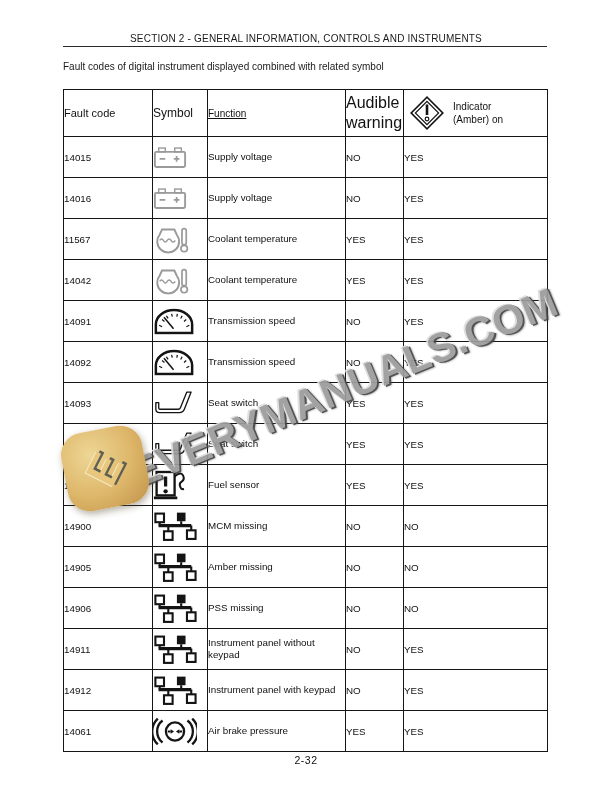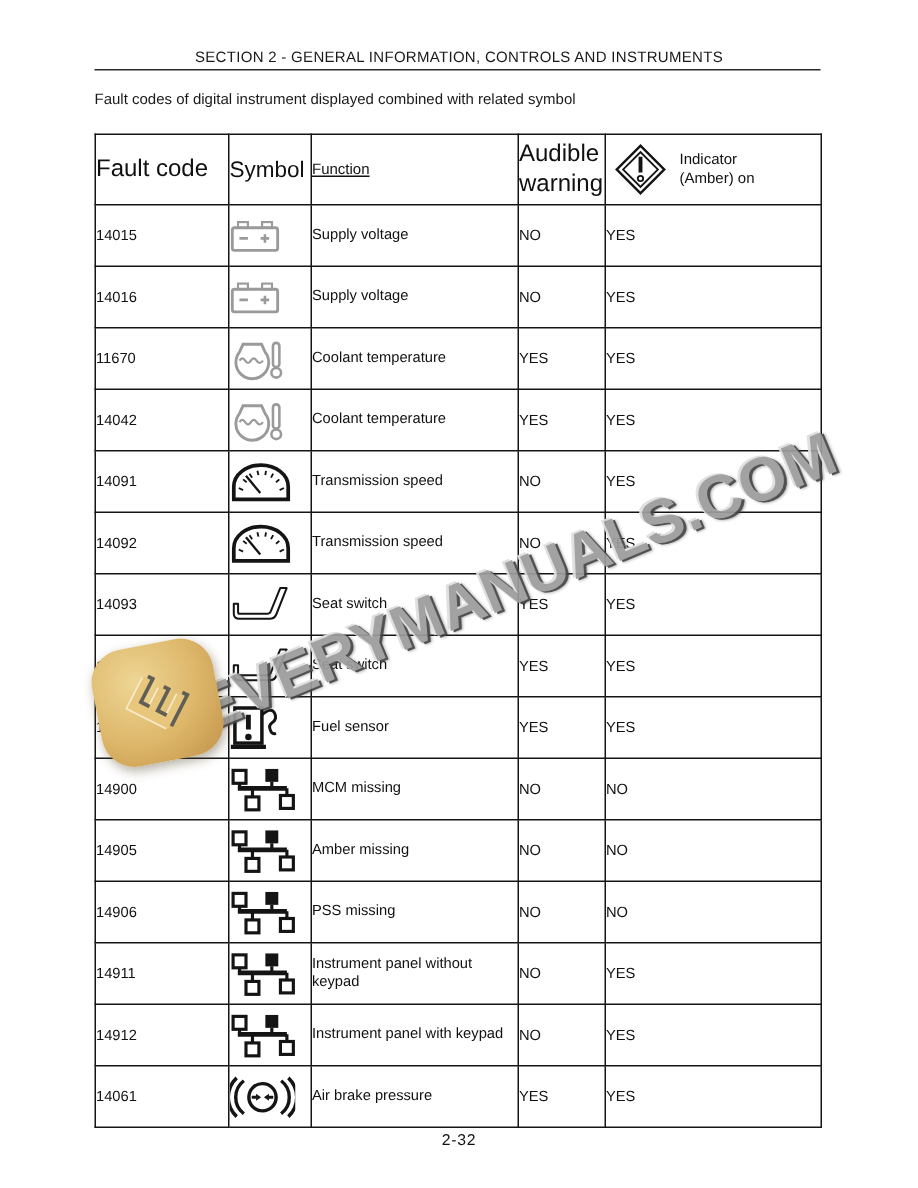--- a/index.html
+++ b/index.html
@@ -35,22 +35,22 @@
   }
   .fault-table th{height:46px;}
   .fault-table td{height:40px;}
   col.w-code{width:89px;} col.w-sym{width:55px;} col.w-fn{width:138px;}
   col.w-aud{width:58px;} col.w-ind{width:144px;}
   .c-code{padding-left:8px;}
   .c-sym{text-align:center;vertical-align:middle;}
   .c-fn{padding-left:4px;padding-right:2px;line-height:1.25;}
   .c-aud{text-align:center;}
   .c-ind{padding-left:4px;}
-  .h-code{padding-left:8px;font-size:16px;}
-  .h-sym{text-align:center;font-size:15px;}
+  .h-code{padding-left:8px;font-size:11px;}
+  .h-sym{text-align:center;font-size:12px;}
   .h-fn{padding-left:4px;font-size:10px;text-decoration:underline;}
   .h-aud{text-align:center;font-size:16px;line-height:1.25;}
   .h-aud span{display:inline-block;width:50px;}
   .h-ind{font-size:10px;}
   .h-ind-inner{display:flex;align-items:center;gap:8px;padding-left:5px;}
   .h-ind-label{width:54px;line-height:1.3;}
   .icon{display:inline-block;vertical-align:middle;}
   .icon-gray{color:#9a9a9a;}
   .icon-black{color:#141414;}
   .page-number{
@@ -210,21 +210,21 @@
     <tr>
       <td class="c-code">14016</td>
       <td class="c-sym"><svg class="icon icon-gray" viewBox="0 0 36 26" width="34" height="25">
               <use href="#sym-battery"></use>
             </svg></td>
       <td class="c-fn">Supply voltage</td>
       <td class="c-aud">NO</td>
       <td class="c-ind">YES</td>
     </tr>
     <tr>
-      <td class="c-code">11670</td>
+      <td class="c-code">11567</td>
       <td class="c-sym"><svg class="icon icon-gray" viewBox="0 0 40 30" width="38" height="29">
               <use href="#sym-coolant"></use>
             </svg></td>
       <td class="c-fn">Coolant temperature</td>
       <td class="c-aud">YES</td>
       <td class="c-ind">YES</td>
     </tr>
     <tr>
       <td class="c-code">14042</td>
       <td class="c-sym"><svg class="icon icon-gray" viewBox="0 0 40 30" width="38" height="29">

